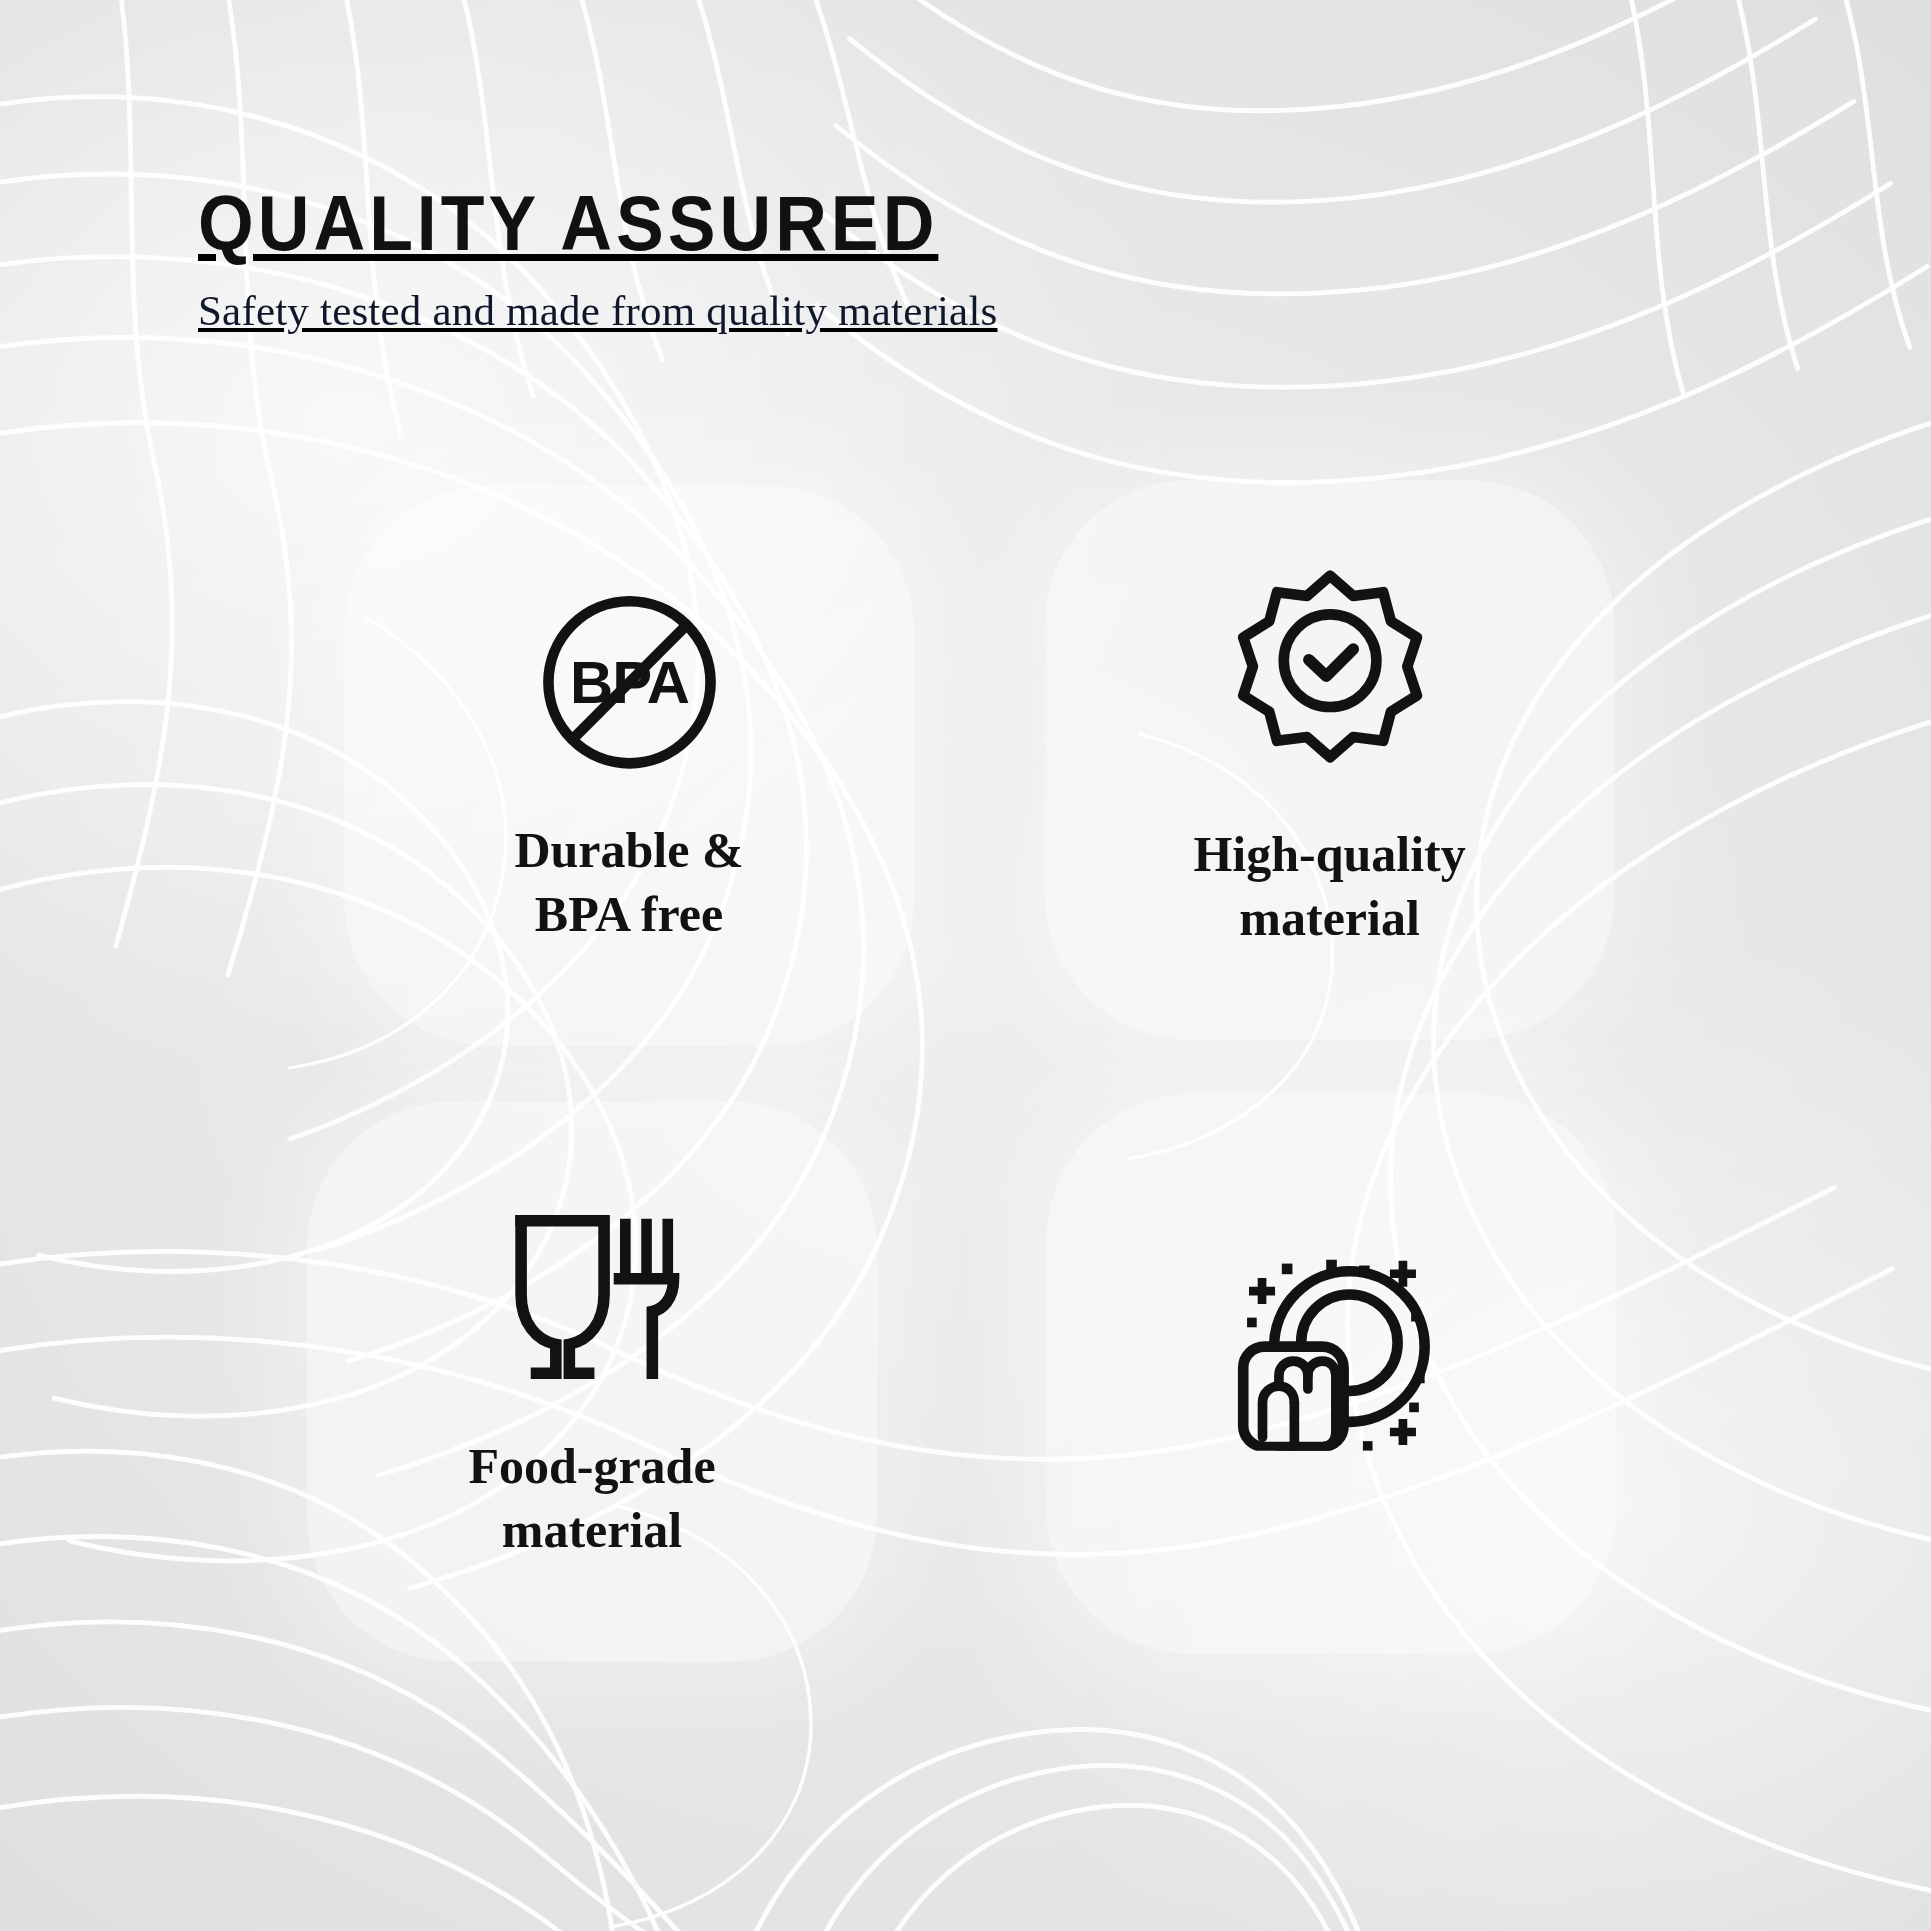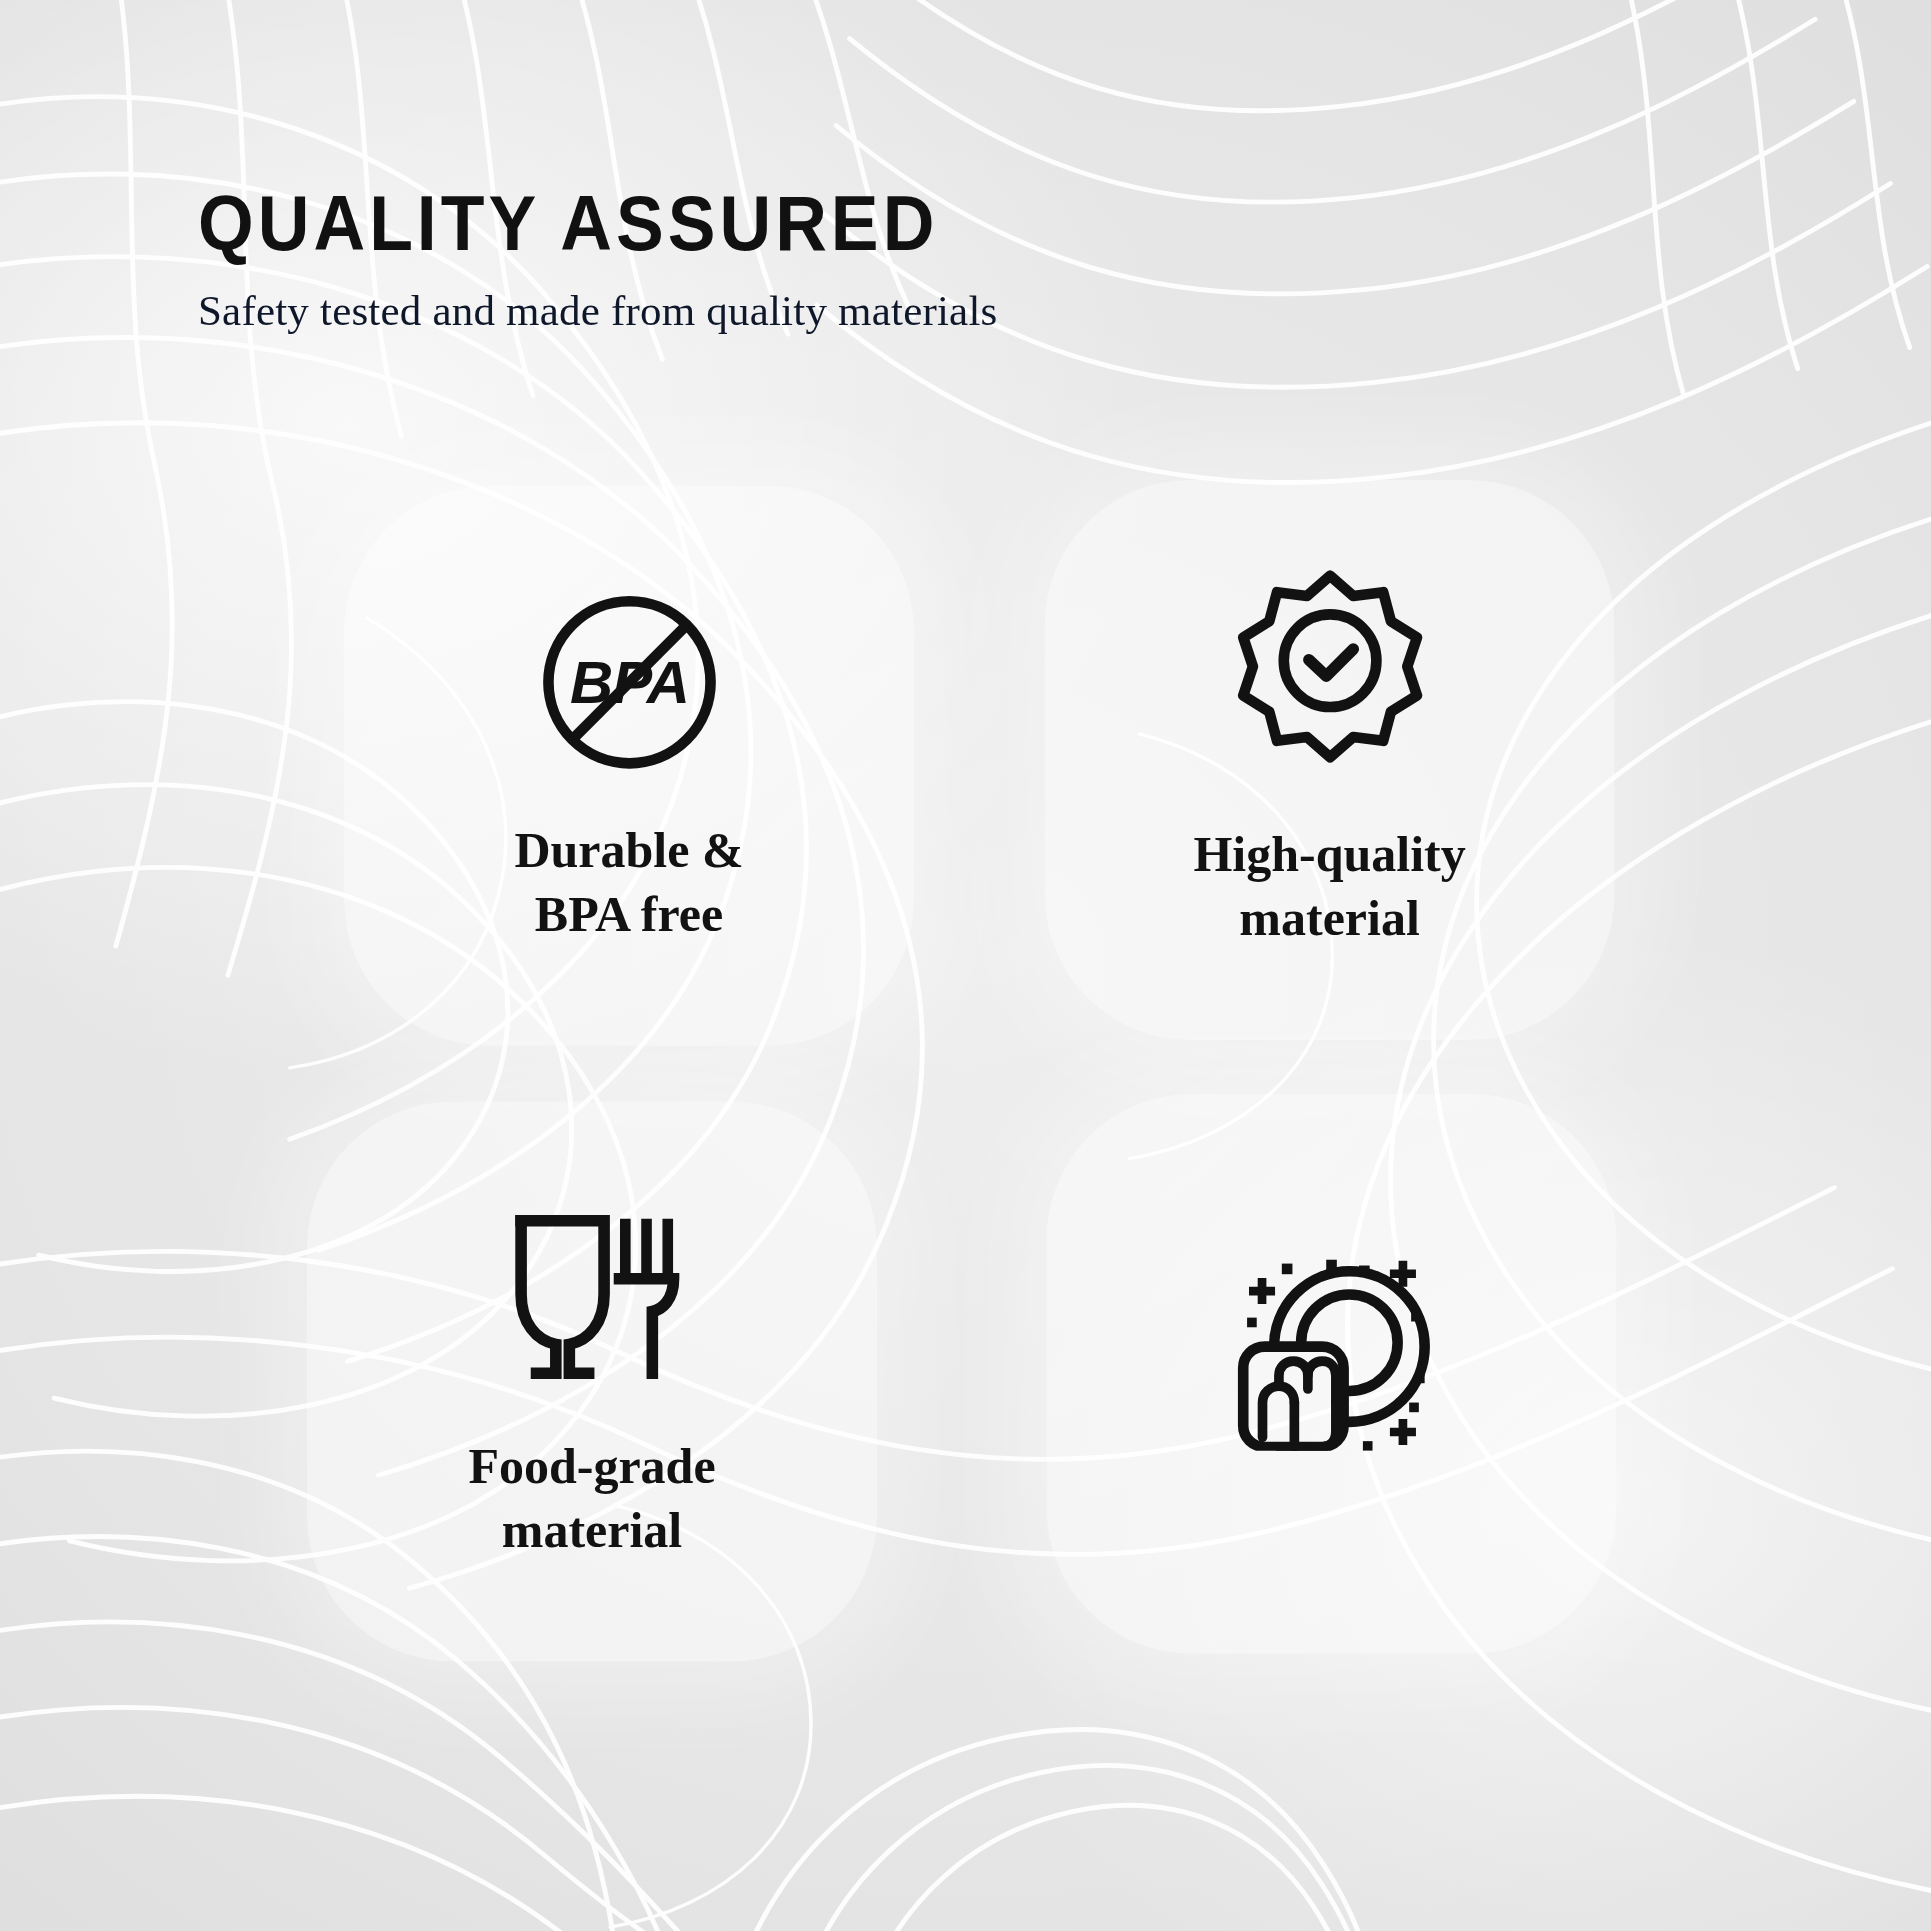--- a/index.html
+++ b/index.html
@@ -41,20 +41,21 @@
     height: 1931px;
   }
   .bg-contours svg { display: block; }
 
   
   .header {
     position: absolute;
     left: 198px;
     top: 185px;
     width: 1255px;
+    text-decoration: underline;
   }
   .poster-title {
     margin: 0;
     font-family: "Liberation Sans", sans-serif;
     font-weight: 700;
     font-size: 77px;
     line-height: 1.0;
     letter-spacing: 4.3px;
     color: #111111;
     transform: scaleX(0.93);
@@ -103,21 +104,20 @@
   .feature-card.c3 { transform: translate(0px, 13.5px); }
   .feature-card.c4 { transform: translate(-13.5px, 5.8px); }
 
   .card-icon {
     width: 203px;
     height: 193px;
     display: flex;
     align-items: center;
     justify-content: center;
     margin-bottom: 39px;
-    font-style: italic;
   }
   .card-icon svg {
     display: block;
     width: 100%;
     height: 100%;
   }
 
   .card-label {
     font-family: "Liberation Serif", serif;
     font-weight: 700;

